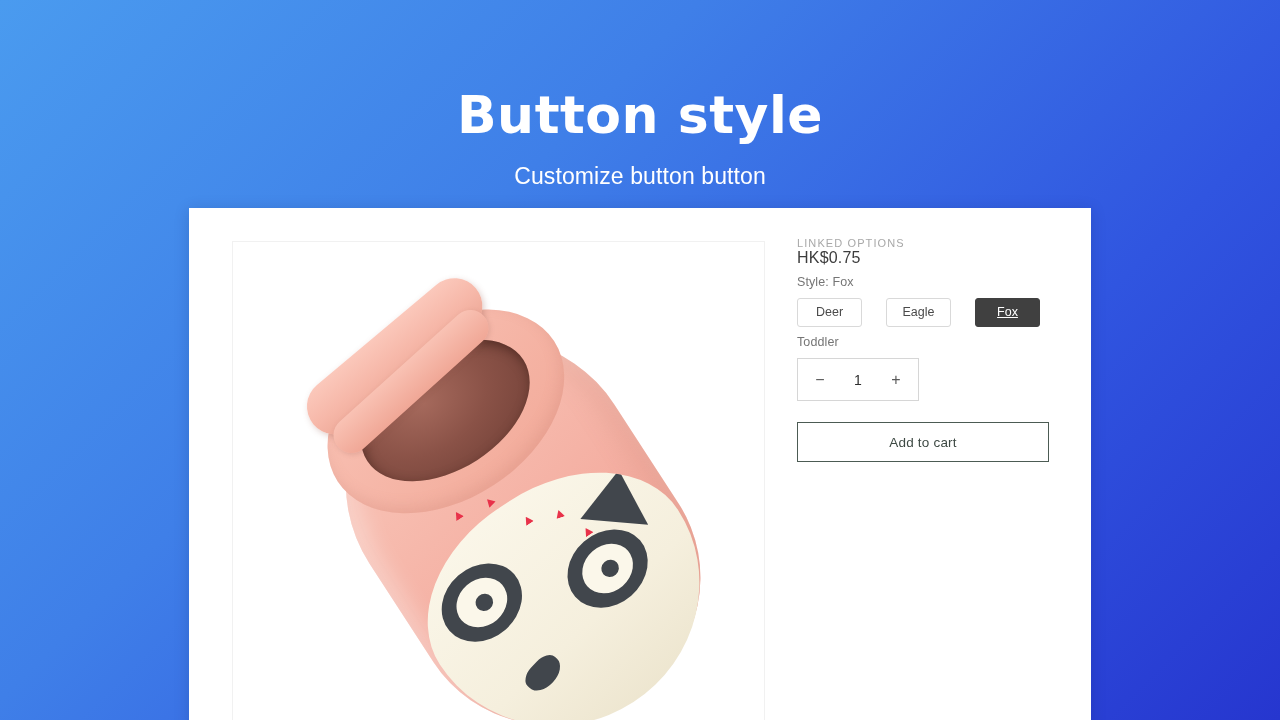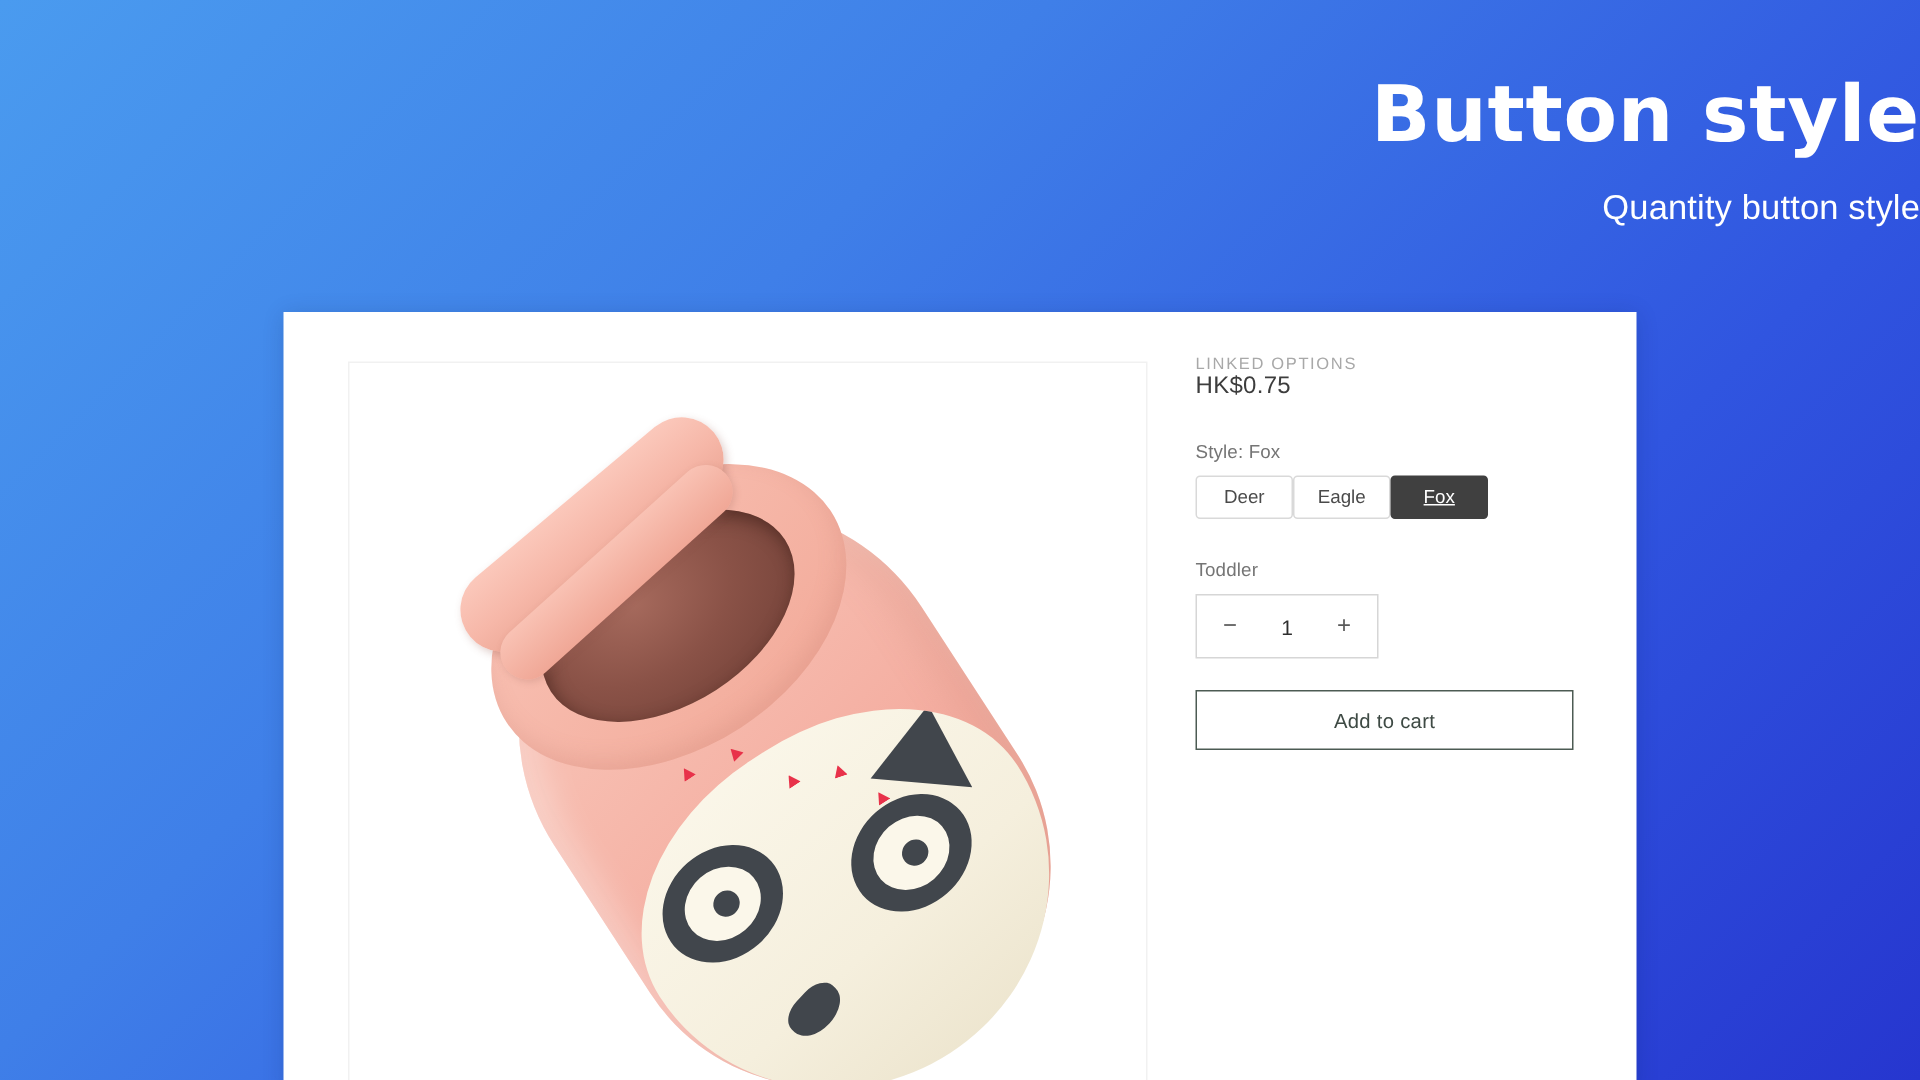--- a/index.html
+++ b/index.html
@@ -17,22 +17,22 @@
     height: 720px;
     background: linear-gradient(135deg, #4a9bef 0%, #3f7fe8 35%, #3055e0 70%, #2636cf 100%);
     overflow: hidden;
   }
 
   
   .hero {
     position: absolute;
     top: 0; left: 0;
     width: 1280px;
-    text-align: right;
-    padding-top: 48px;
+    text-align: center;
+    padding-top: 86px;
   }
   .hero-title {
     font-family: "DejaVu Sans", sans-serif;
     font-size: 52px;
     font-weight: 700;
     letter-spacing: 0.5px;
     color: #ffffff;
     line-height: 1.15;
   }
   .hero-subtitle {
@@ -232,28 +232,28 @@
 
   .price {
     font-size: 16px;
     color: #3d3d3d;
     letter-spacing: 0.2px;
   }
 
   .field-label {
     font-size: 12.5px;
     color: #757575;
-    margin-top: 27px;
+    margin-top: 8px;
     margin-bottom: 9px;
     letter-spacing: 0.1px;
   }
 
   .variant-row {
     display: flex;
-    gap: 0;
+    gap: 24px;
   }
   .variant-btn {
     min-width: 65px;
     height: 29px;
     padding: 0 15px;
     border: 1px solid #d9d9d9;
     border-radius: 3px;
     background: #ffffff;
     color: #4a4a4a;
     font-size: 12.5px;
@@ -308,21 +308,21 @@
     letter-spacing: 0.2px;
   }
 </style>
 </head>
 <body>
 
 <div id="stage">
 
   <div class="hero">
     <div class="hero-title">Button style</div>
-    <div class="hero-subtitle">Quantity button style</div>
+    <div class="hero-subtitle">Customize button button</div>
   </div>
 
   <div class="card">
 
     <div class="gallery-col">
       <div class="gallery-box">
         <div class="sock-wrap">
           <div class="sock">
             <div class="sock-body"></div>
             <div class="sock-face">

